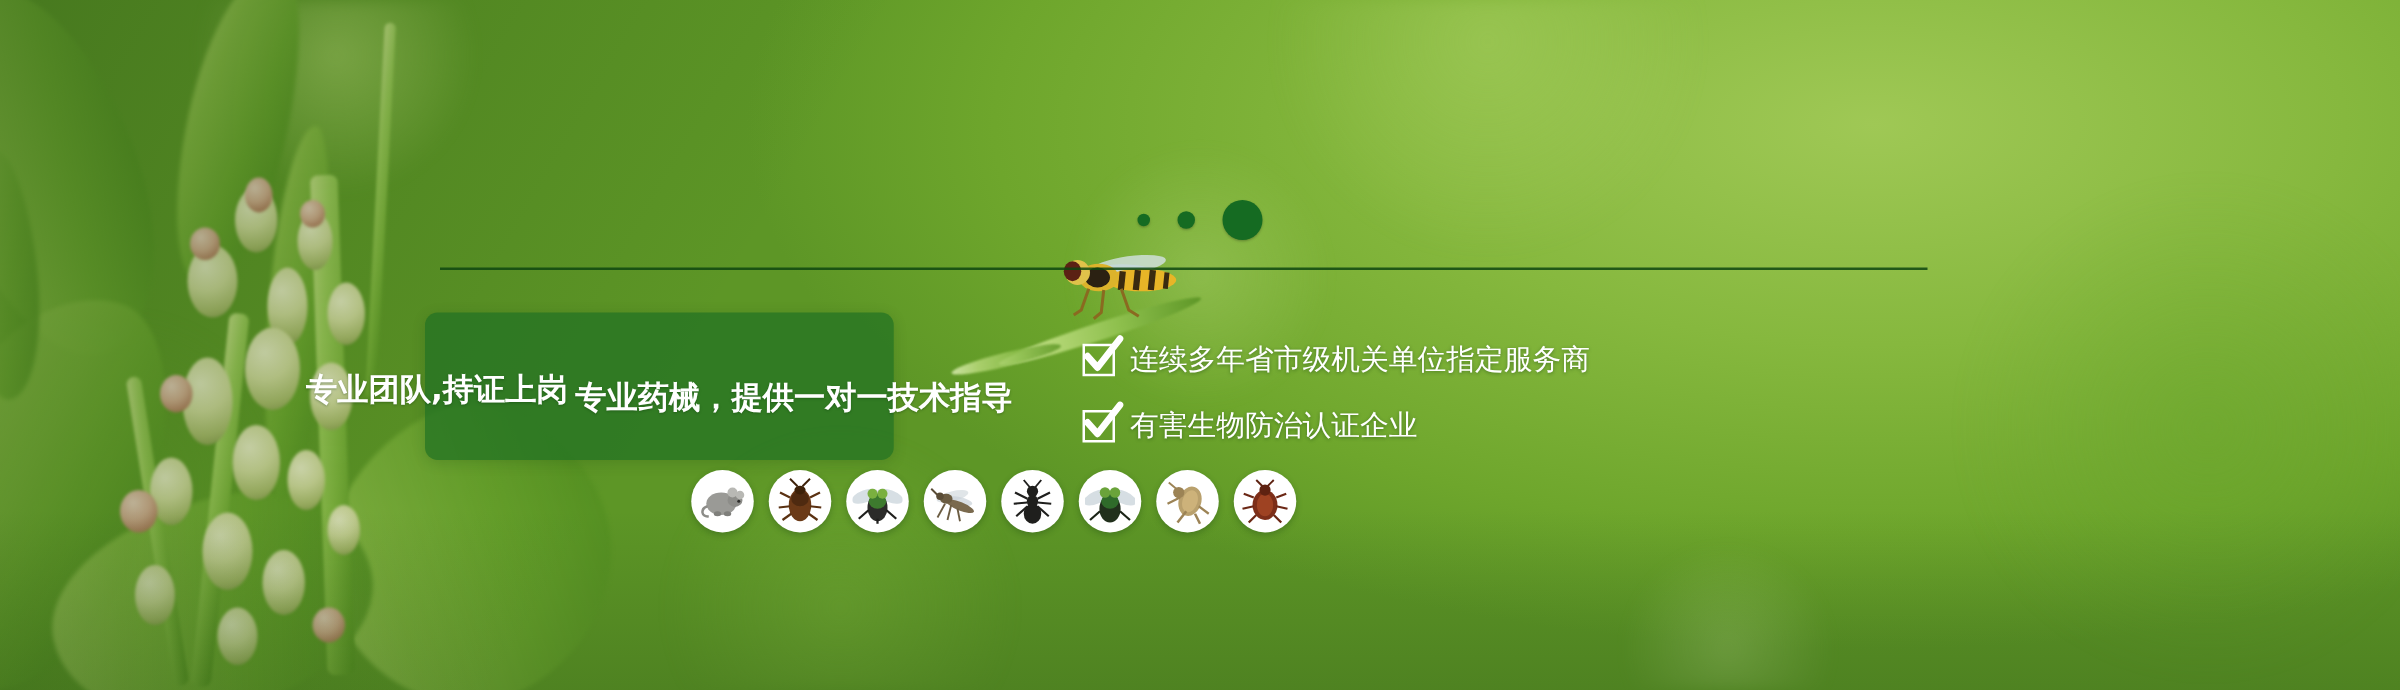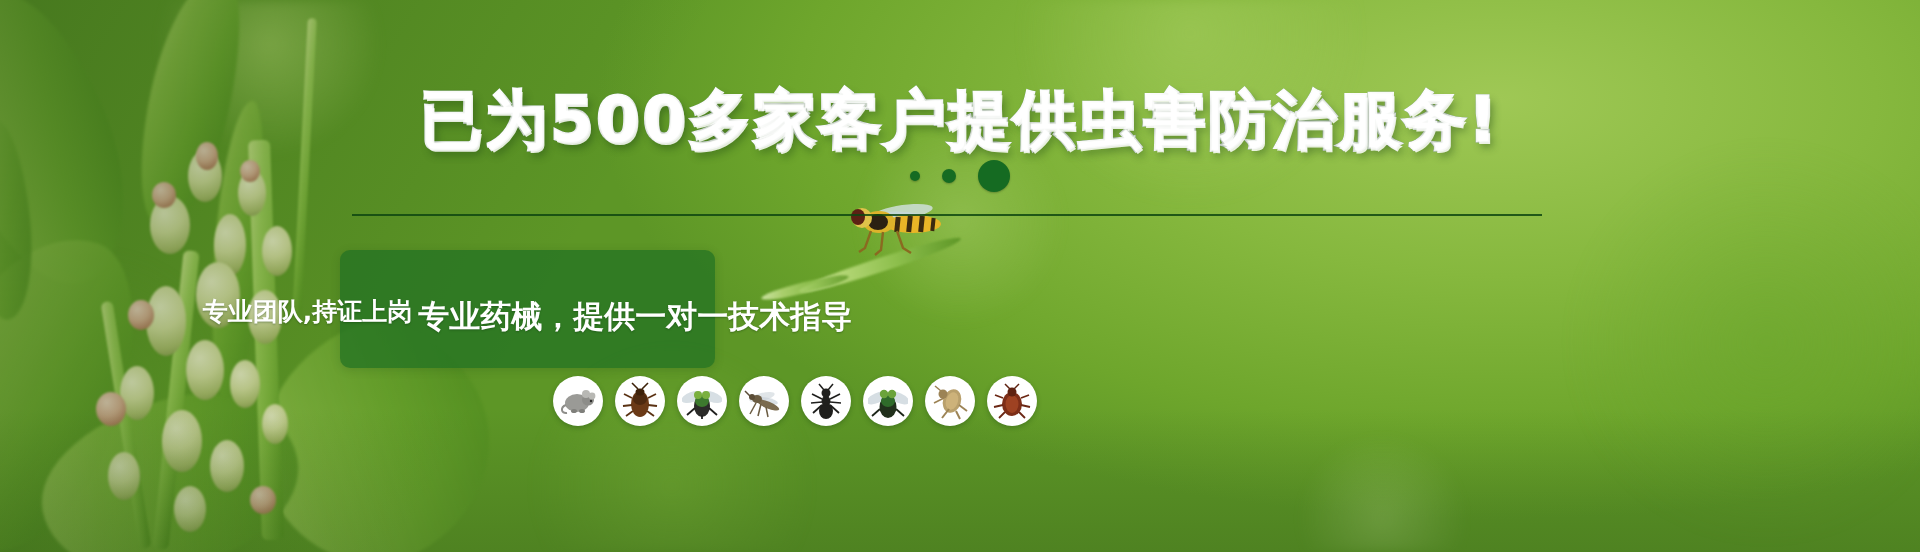--- a/index.html
+++ b/index.html
@@ -128,21 +128,21 @@
   }
   .panel-lines .ln {
     color:#ffffff;
     font-weight:bold;
     white-space:nowrap;
     text-shadow:0 1px 2px rgba(10,45,10,.35);
     font-family:"DejaVu Sans","Liberation Sans",sans-serif;
   }
   .panel-lines .ln1 { font-size:25px; letter-spacing:0px; }
   .panel-lines .ln2 { font-size:25px; letter-spacing:0px; }
-  .panel-lines .ln3 { font-size:31px; letter-spacing:0px;margin-top:12px; }
+  .panel-lines .ln3 { font-size:25px; letter-spacing:0px;margin-top:12px; }
 
   
   .rule {
     position:absolute;
     left:352px; top:214px; width:1190px; height:2px;
     background:rgba(14,70,16,.85);
   }
 
   
   .checklist {
@@ -254,38 +254,53 @@
       <ellipse cx="13" cy="19" rx="7" ry="8" fill="#5b2114"></ellipse>
 
       <path d="M26 33 L20 50 L14 54" stroke="#8a6a20" stroke-width="2.4" fill="none"></path>
       <path d="M38 34 L36 52 L30 57" stroke="#8a6a20" stroke-width="2.4" fill="none"></path>
       <path d="M52 33 L58 50 L66 55" stroke="#8a6a20" stroke-width="2.4" fill="none"></path>
     </svg>
   </div>
 
   <div class="bg-vignette"></div>
 
-  <div class="headline">
-    <span class="inner">已为500多家客户提供虫害防治服务!</span>
-  </div>
 
   <div class="dots">
     <span class="dot s"></span>
     <span class="dot m"></span>
     <span class="dot l"></span>
   </div>
 
   <div class="rule"></div>
 
   <div class="panel"></div>
   <div class="panel-lines">
     <div class="ln ln1">专业团队,持证上岗</div>
     <div class="ln ln3">专业药械，提供一对一技术指导</div>
   </div>
 
+  <div class="checklist">
+    <div class="check-item">
+      <span class="check-box">
+        <svg width="34" height="34" viewBox="0 0 34 34">
+          <path d="M5 17 L13 26 L31 3" stroke="#ffffff" stroke-width="5.5" fill="none" stroke-linecap="round" stroke-linejoin="round"></path>
+        </svg>
+      </span>
+      <span class="check-label">连续多年省市级机关单位指定服务商</span>
+    </div>
+    <div class="check-item">
+      <span class="check-box">
+        <svg width="34" height="34" viewBox="0 0 34 34">
+          <path d="M5 17 L13 26 L31 3" stroke="#ffffff" stroke-width="5.5" fill="none" stroke-linecap="round" stroke-linejoin="round"></path>
+        </svg>
+      </span>
+      <span class="check-label">有害生物防治认证企业</span>
+    </div>
+  </div>
 
   <div class="pests">
 
     <div class="pest">
       <svg width="40" height="40" viewBox="0 0 40 40">
         <ellipse cx="19" cy="22" rx="12" ry="9" fill="#9a9a96"></ellipse>
         <ellipse cx="30" cy="19" rx="6" ry="5.5" fill="#8d8d89"></ellipse>
         <circle cx="28" cy="13" r="4" fill="#b8b8b4"></circle>
         <circle cx="34" cy="15" r="3.4" fill="#b8b8b4"></circle>
         <circle cx="33" cy="20" r="1.2" fill="#2d2d2b"></circle>

